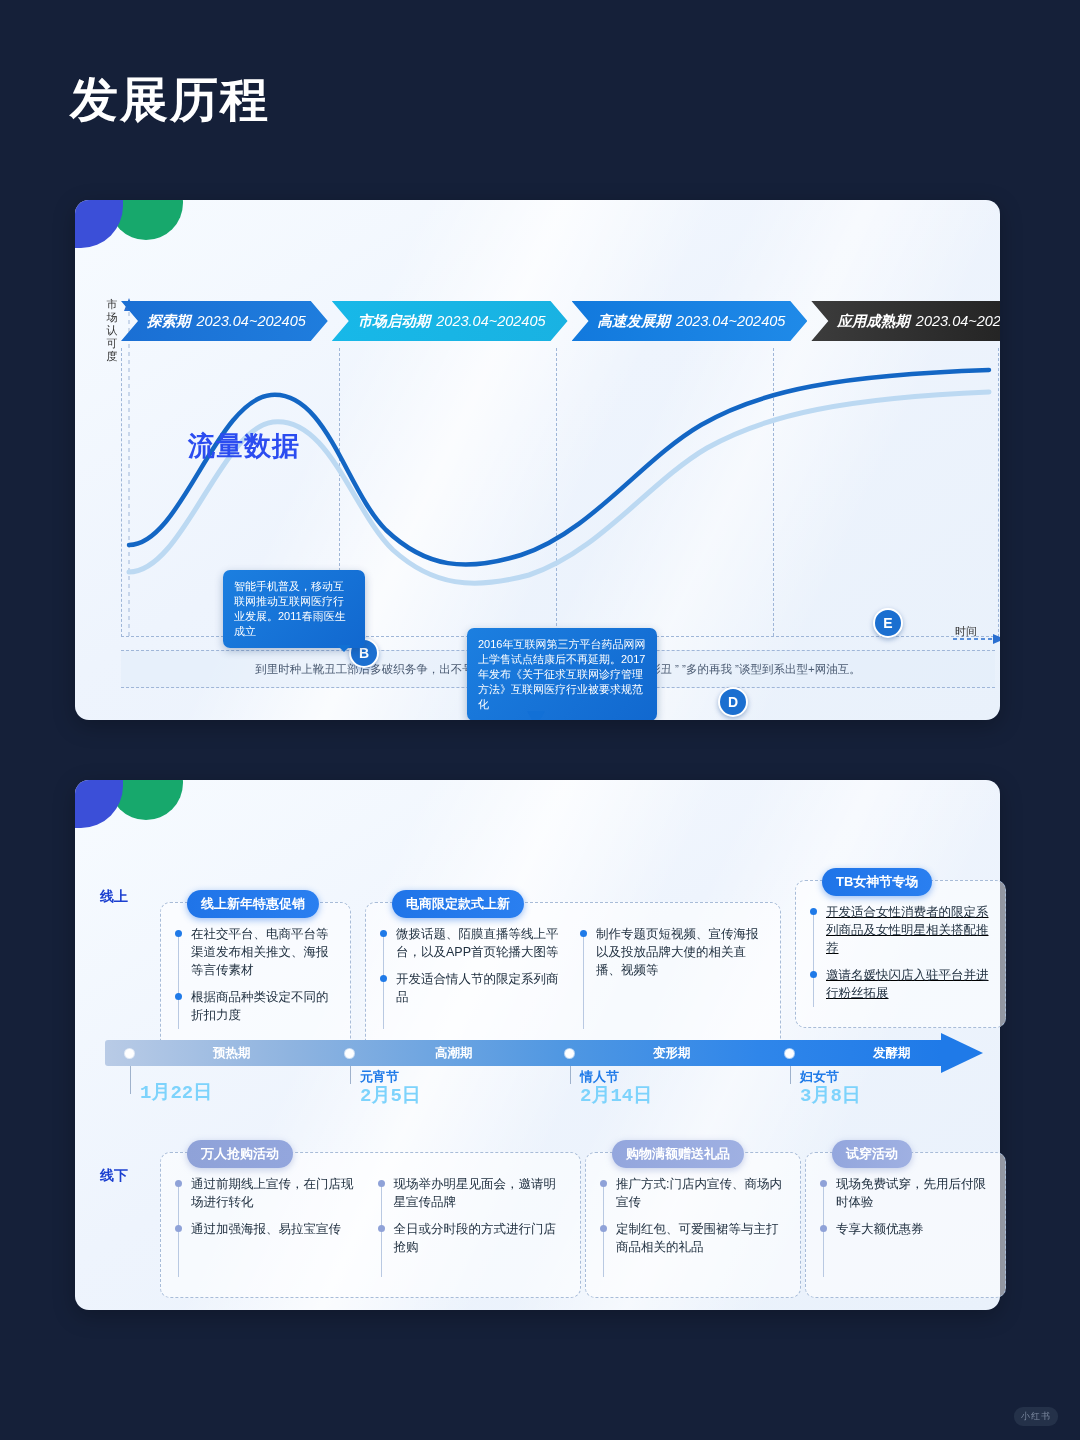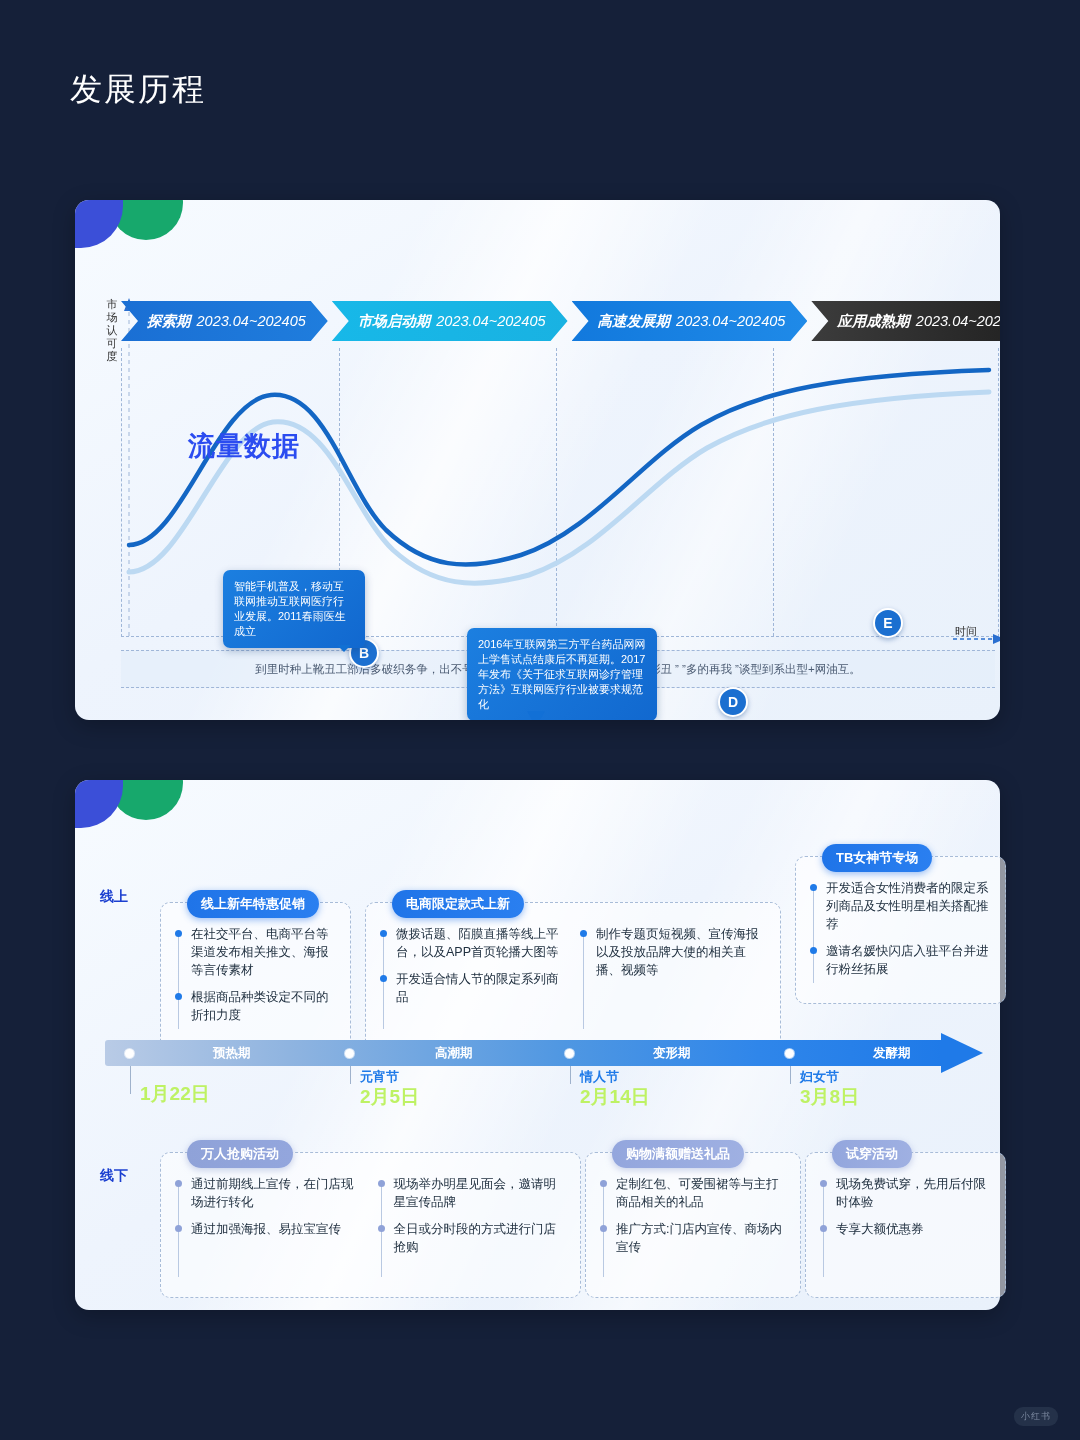--- a/index.html
+++ b/index.html
@@ -5,21 +5,21 @@
   html,body{margin:0;padding:0;}
   body{
     width:1080px;height:1440px;
     background:#152039;
     font-family:"Liberation Sans","DejaVu Sans",sans-serif;
     overflow:hidden;
     position:relative;
   }
   .page-title{
     position:absolute;left:70px;top:68px;
-    font-size:32px;font-weight:normal;color:#ffffff;letter-spacing:2px;
+    font-size:48px;font-weight:bold;color:#ffffff;letter-spacing:2px;
   }
 
   
   .card{
     position:absolute;
     background:linear-gradient(150deg,#f7fbff 0%,#eef4fd 45%,#e9f1fb 100%);
     border-radius:14px;
     overflow:hidden;
     box-shadow:0 6px 22px rgba(0,0,0,.25);
   }
@@ -150,21 +150,21 @@
     margin-bottom:9px;padding-left:2px;
   }
   .bullet::before{
     content:"";position:absolute;left:-14px;top:5px;width:7px;height:7px;border-radius:50%;
     background:#1f7ae8;
   }
   .info-box.offline .bullet::before{background:#8fa2d8;}
 
   #box-on-1{left:160px;top:902px;width:165px;height:112px;}
   #box-on-2{left:365px;top:902px;width:390px;height:112px;}
-  #box-on-3{left:795px;top:856px;width:185px;height:112px;}
+  #box-on-3{left:795px;top:880px;width:185px;height:112px;text-decoration:underline;}
   #box-off-1{left:160px;top:1152px;width:395px;height:110px;}
   #box-off-2{left:585px;top:1152px;width:190px;height:110px;}
   #box-off-3{left:805px;top:1152px;width:175px;height:110px;}
 
   
   .tl-arrow{
     position:absolute;left:105px;top:1040px;width:878px;height:26px;z-index:5;
   }
   .tl-bar{
     position:absolute;left:0;top:0;height:26px;width:838px;
@@ -179,21 +179,21 @@
   .tl-seg-label{
     position:absolute;top:5px;font-size:12.5px;font-weight:bold;color:#ffffff;
   }
   .tl-dot{
     position:absolute;top:9px;width:9px;height:9px;border-radius:50%;background:#ffffff;
     box-shadow:0 0 0 1px rgba(255,255,255,.6);
   }
   .tl-tick{position:absolute;width:1px;background:#9fb2cc;z-index:4;}
   .tl-date{position:absolute;z-index:5;}
   .tl-date .fest{font-size:13px;font-weight:bold;color:#1f7ae8;display:block;line-height:17px;}
-  .tl-date .dnum{font-size:19px;font-weight:bold;color:#bef264;display:block;line-height:23px;}
+  .tl-date .dnum{font-size:19px;font-weight:bold;color:#7dd3fc;display:block;line-height:23px;font-family:Liberation Mono, monospace;}
 
   .watermark{
     position:absolute;right:22px;bottom:14px;
     font-size:9px;color:#7f8ca3;background:#243149;
     padding:3px 7px;border-radius:9px;letter-spacing:1px;
   }
 </style>
 </head>
 <body>
 
@@ -354,22 +354,22 @@
   </div>
   <div class="bullet-col">
     <div class="bullet">现场举办明星见面会，邀请明星宣传品牌</div>
     <div class="bullet">全日或分时段的方式进行门店抢购</div>
   </div>
 </div>
 
 <div class="info-box offline" id="box-off-2">
   <div class="pill soft2">购物满额赠送礼品</div>
   <div class="bullet-col">
+    <div class="bullet">推广方式:门店内宣传、商场内宣传</div>
     <div class="bullet">定制红包、可爱围裙等与主打商品相关的礼品</div>
-    <div class="bullet">推广方式:门店内宣传、商场内宣传</div>
   </div>
 </div>
 
 <div class="info-box offline" id="box-off-3">
   <div class="pill soft2">试穿活动</div>
   <div class="bullet-col">
     <div class="bullet">现场免费试穿，先用后付限时体验</div>
     <div class="bullet">专享大额优惠券</div>
   </div>
 </div>

